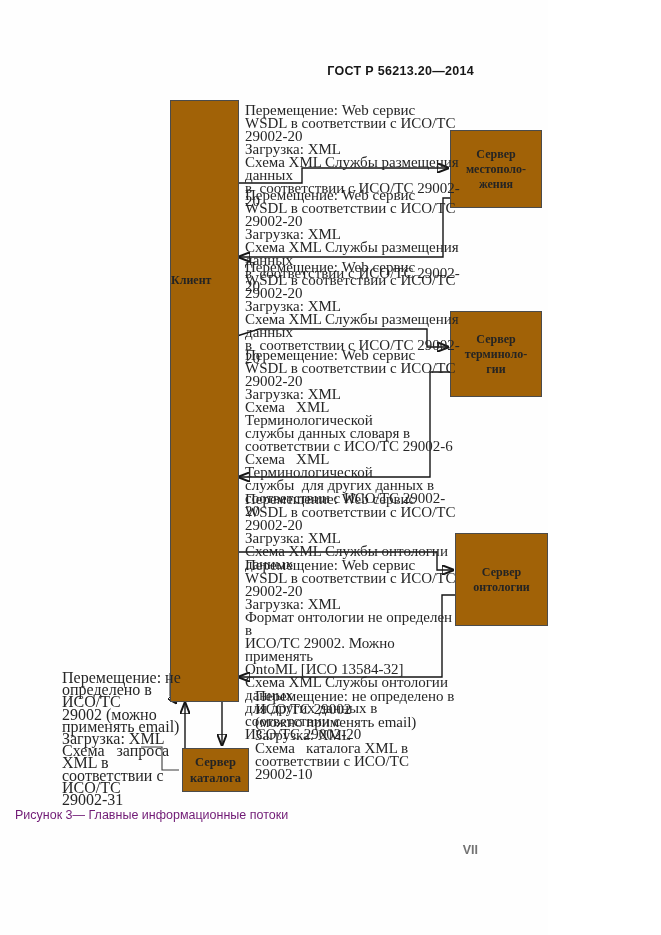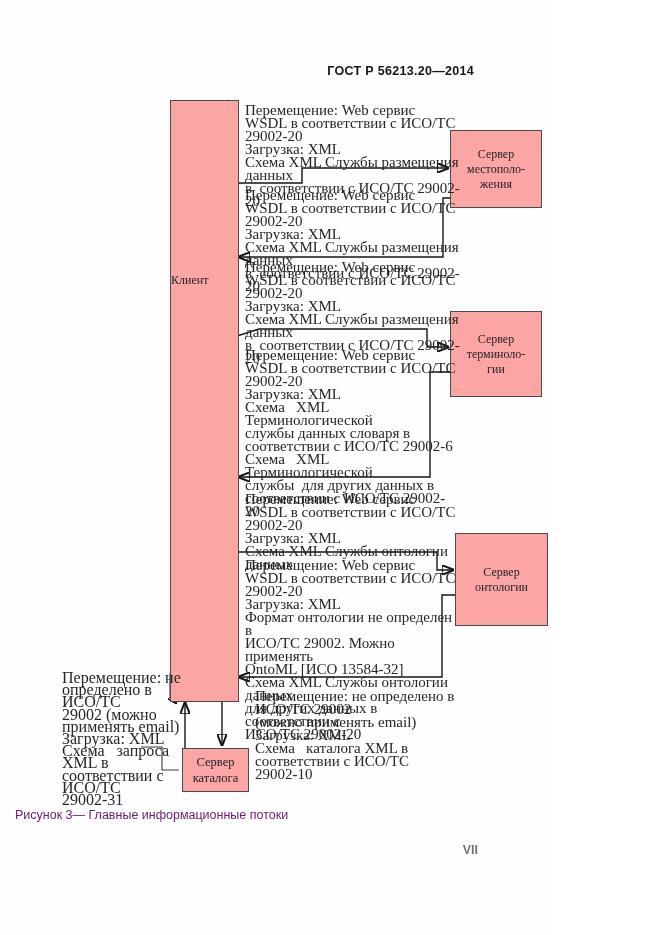--- a/index.html
+++ b/index.html
@@ -20,29 +20,30 @@
     font-size: 12.5px;
     letter-spacing: 0.3px;
     color: #161616;
   }
   svg.lines { position: absolute; left: 0; top: 0; }
   svg.lines path { fill: none; stroke: #151515; stroke-width: 1.4; }
   svg.lines path.thin { stroke-width: 1.1; stroke: #3a3a3a; }
   .box {
     position: absolute;
     border: 1.4px solid #4b4b4b;
-    background: #fca5a5;
+    background: #a16207;
     display: flex;
     align-items: center;
     justify-content: center;
     text-align: center;
     font-size: 12px;
     line-height: 15px;
     white-space: pre-wrap;
     color: #242424;
+    font-weight: bold;
   }
   .client-box {
     left: 170px; top: 100px; width: 67px; height: 600px;
     align-items: flex-start;
   }
   .client-box .lbl { margin-top: 172px; width: 100%; text-align: left; }
   .location-box    { left: 450px; top: 130px; width: 90px; height: 76px; }
   .terminology-box { left: 450px; top: 311px; width: 90px; height: 84px; }
   .ontology-box    { left: 455px; top: 533px; width: 91px; height: 91px; }
   .catalog-box     { left: 182px; top: 748px; width: 65px; height: 42px; font-size: 12.5px; line-height: 16px; }

